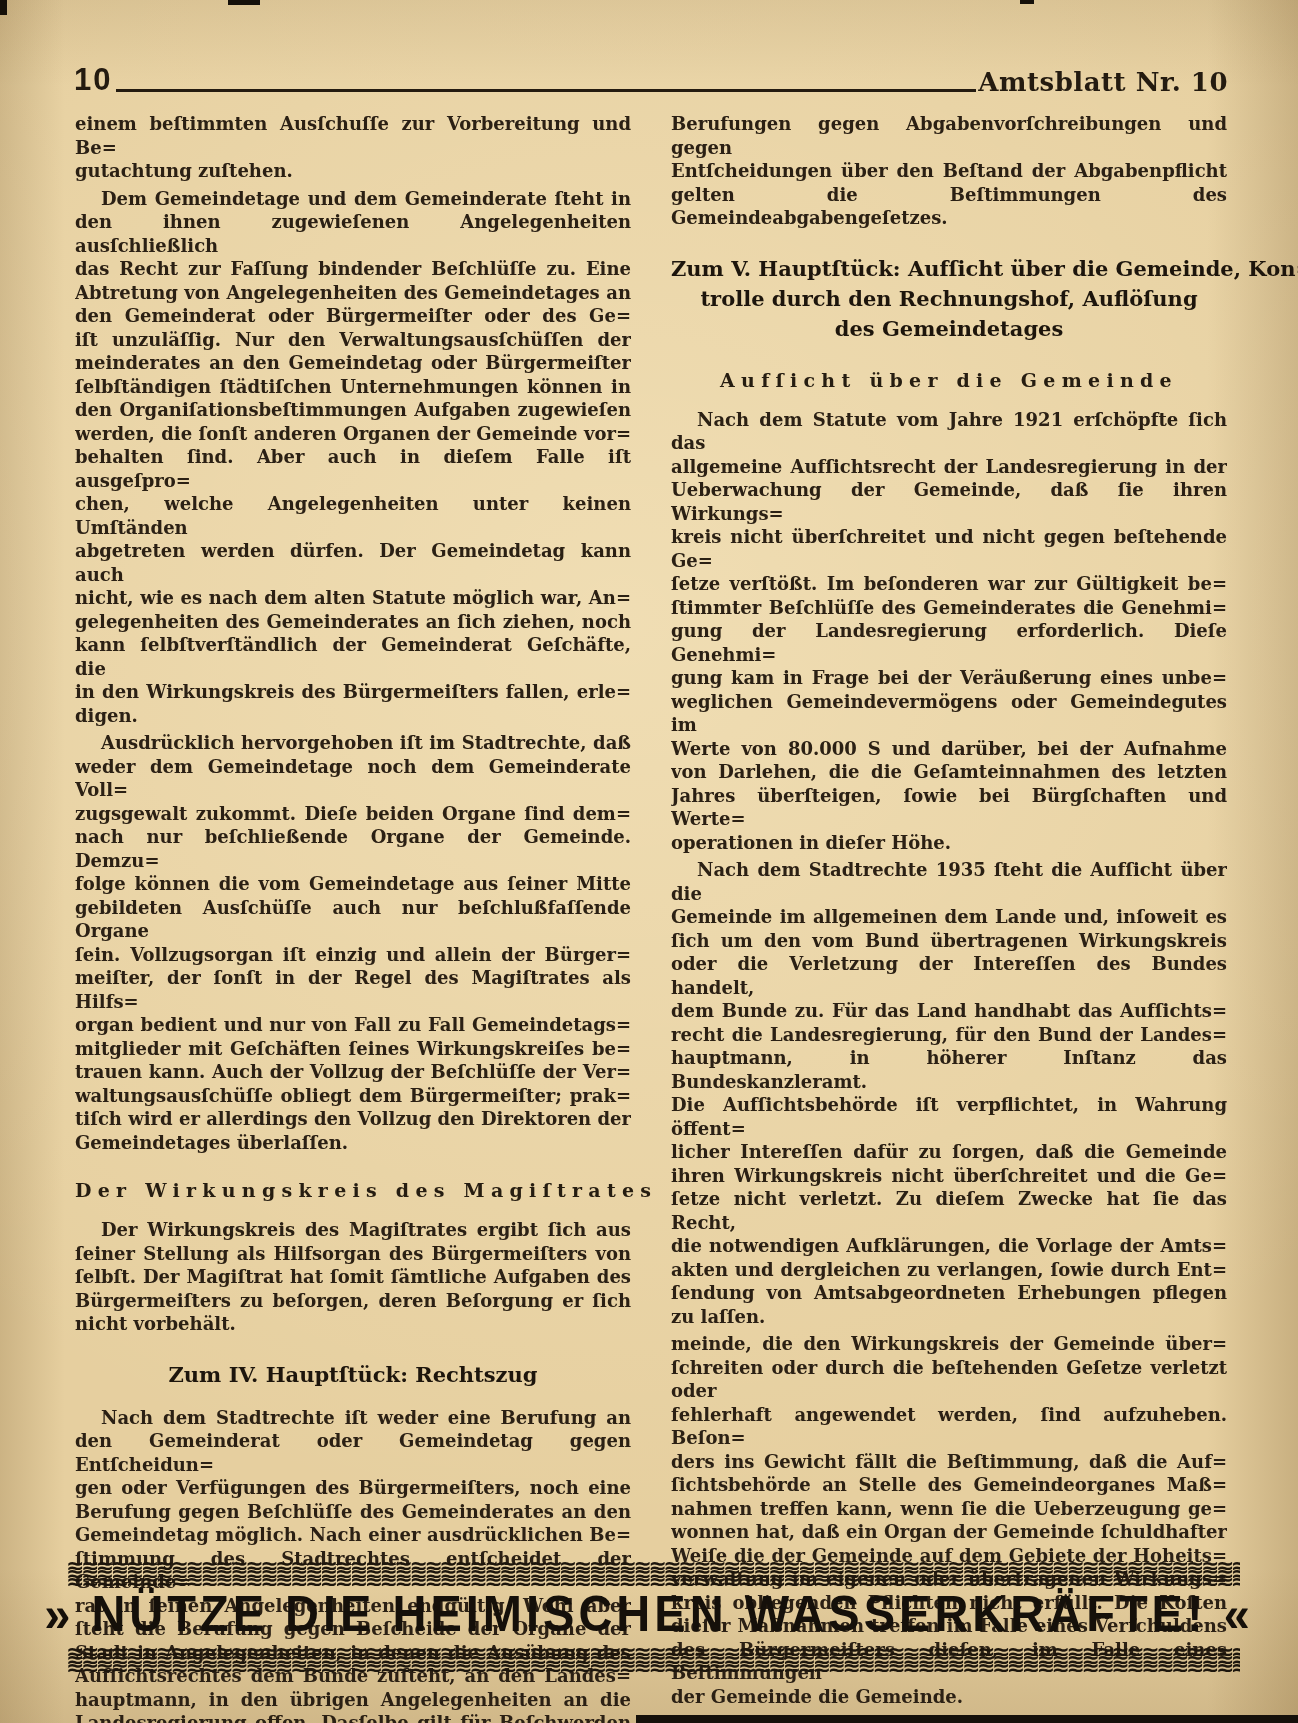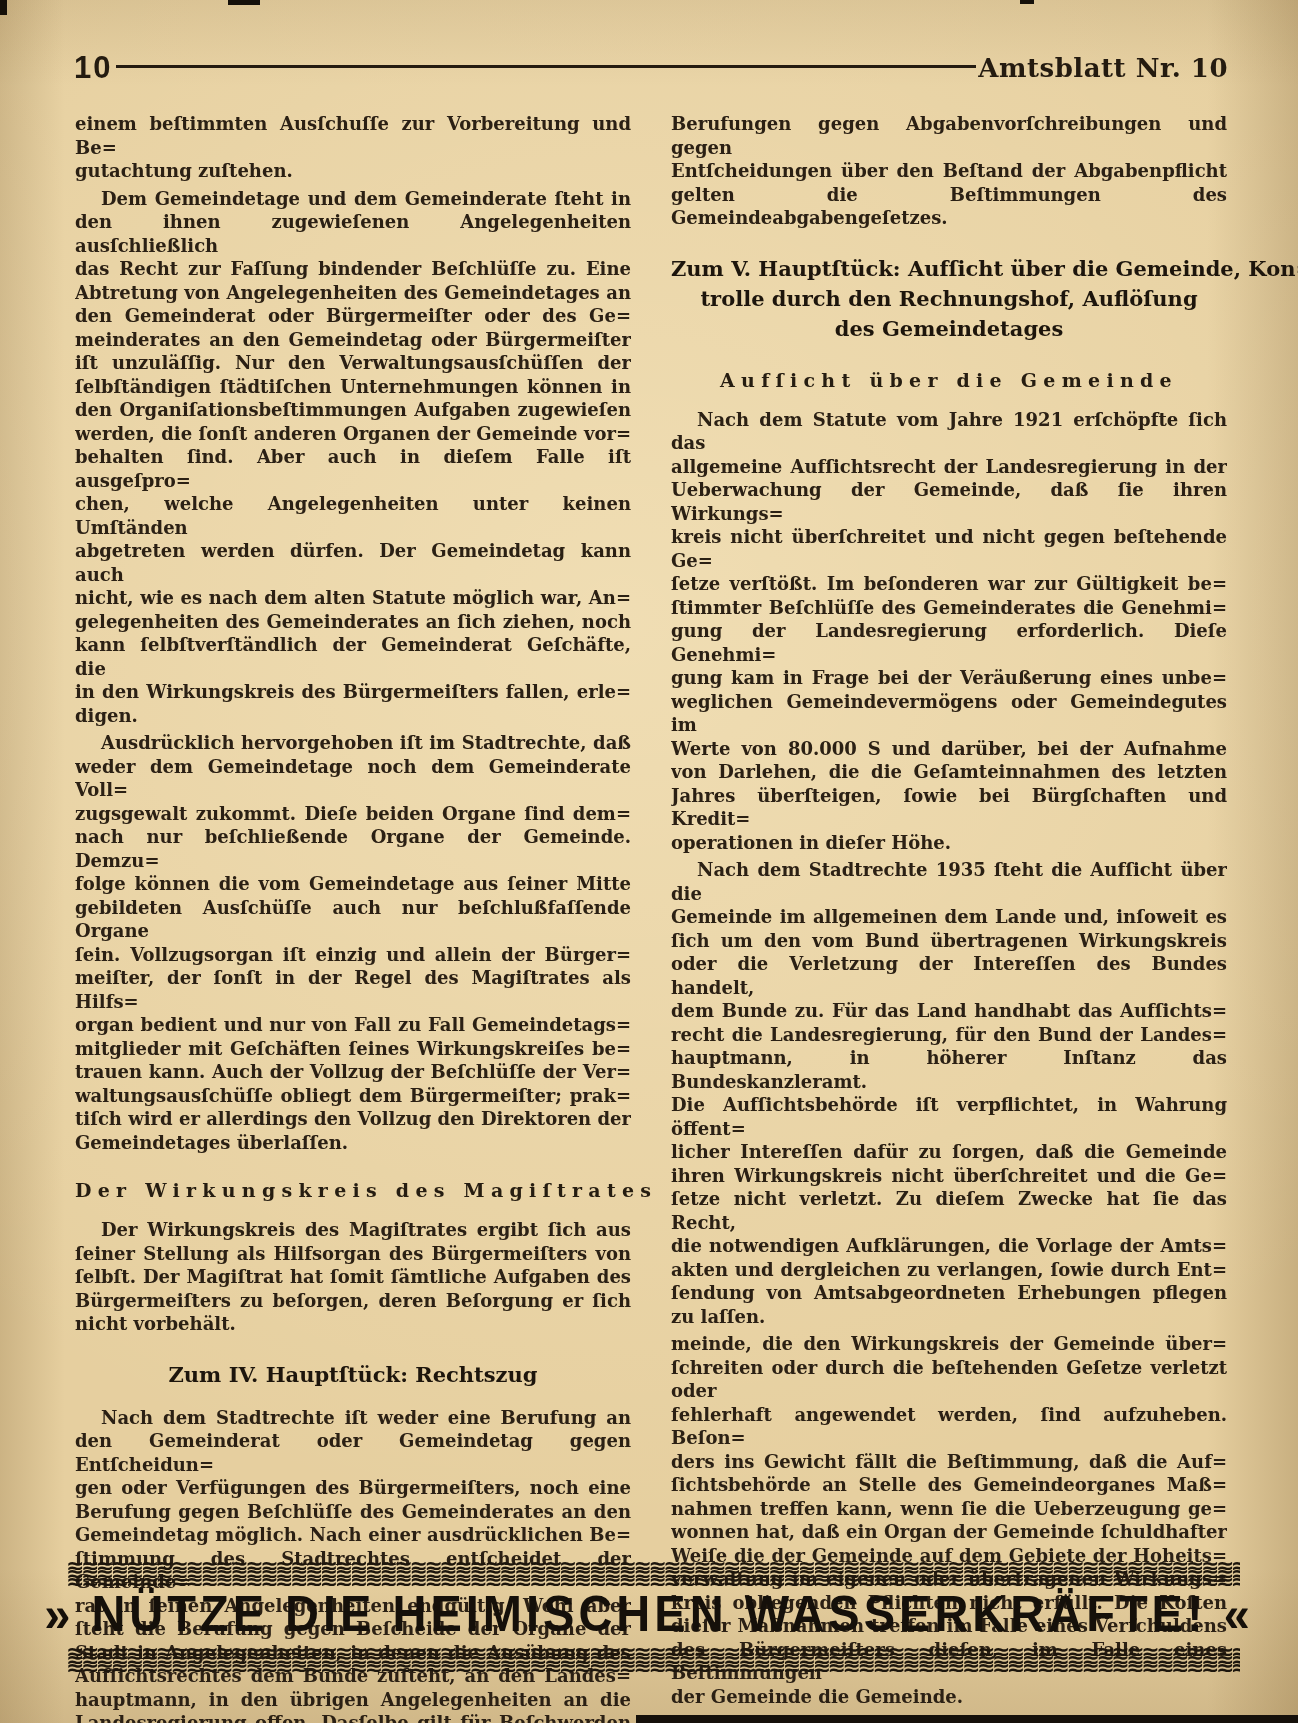--- a/index.html
+++ b/index.html
@@ -5,21 +5,21 @@
   html,body{margin:0;padding:0;background:#c9b184;}
   .page{
     position:relative;width:1298px;height:1723px;overflow:hidden;
     font-family:"DejaVu Serif", serif;color:#2b2014;
     background:
       radial-gradient(ellipse 120% 85% at 48% 36%, rgba(255,243,210,0.40), rgba(255,243,210,0) 62%),
       linear-gradient(90deg, rgba(110,80,35,0.22) 0, rgba(110,80,35,0) 5%, rgba(110,80,35,0) 93%, rgba(110,80,35,0.25) 100%),
       linear-gradient(180deg, rgba(110,80,35,0.12) 0, rgba(110,80,35,0) 5%, rgba(110,80,35,0) 91%, rgba(110,80,35,0.18) 100%),
       #e6cf9f;
   }
-  .hdr{position:absolute;top:52px;left:74px;right:70px;display:flex;align-items:center;}
+  .hdr{position:absolute;top:64px;left:74px;right:70px;display:flex;align-items:flex-end;}
   .pagenum{font-family:"Liberation Sans", sans-serif;font-weight:bold;font-size:31px;line-height:1;letter-spacing:2px;color:#241b10;}
   .hrule{flex:1;border-bottom:3px solid #241b10;margin:0 2px 3px 4px;}
   .masthead{font-weight:bold;font-size:26px;line-height:1;letter-spacing:0.5px;color:#241b10;}
   .columns{position:absolute;top:112px;left:75px;width:1152px;display:flex;gap:40px;}
   .col{width:556px;}
   .para{margin:0 0 4px 0;}
   .pline{
     font-size:18px;line-height:23.5px;font-weight:bold;
     text-align:justify;text-align-last:justify;overflow:hidden;white-space:normal;
   }
@@ -72,22 +72,22 @@
         <div class="para">
           <div class="pline">einem beſtimmten Ausſchuſſe zur Vorbereitung und Be=</div>
           <div class="pline pline-last">gutachtung zuſtehen.</div>
         </div>
         <div class="para">
           <div class="pline pline-indent">Dem Gemeindetage und dem Gemeinderate ſteht in</div>
           <div class="pline">den ihnen zugewieſenen Angelegenheiten ausſchließlich</div>
           <div class="pline">das Recht zur Faſſung bindender Beſchlüſſe zu. Eine</div>
           <div class="pline">Abtretung von Angelegenheiten des Gemeindetages an</div>
           <div class="pline">den Gemeinderat oder Bürgermeiſter oder des Ge=</div>
+          <div class="pline">iſt unzuläſſig. Nur den Verwaltungsausſchüſſen der</div>
           <div class="pline">meinderates an den Gemeindetag oder Bürgermeiſter</div>
-          <div class="pline">iſt unzuläſſig. Nur den Verwaltungsausſchüſſen der</div>
           <div class="pline">ſelbſtändigen ſtädtiſchen Unternehmungen können in</div>
           <div class="pline">den Organiſationsbeſtimmungen Aufgaben zugewieſen</div>
           <div class="pline">werden, die ſonſt anderen Organen der Gemeinde vor=</div>
           <div class="pline">behalten ſind. Aber auch in dieſem Falle iſt ausgeſpro=</div>
           <div class="pline">chen, welche Angelegenheiten unter keinen Umſtänden</div>
           <div class="pline">abgetreten werden dürfen. Der Gemeindetag kann auch</div>
           <div class="pline">nicht, wie es nach dem alten Statute möglich war, An=</div>
           <div class="pline">gelegenheiten des Gemeinderates an ſich ziehen, noch</div>
           <div class="pline">kann ſelbſtverſtändlich der Gemeinderat Geſchäfte, die</div>
           <div class="pline">in den Wirkungskreis des Bürgermeiſters fallen, erle=</div>
@@ -152,21 +152,21 @@
           <div class="pline">allgemeine Aufſichtsrecht der Landesregierung in der</div>
           <div class="pline">Ueberwachung der Gemeinde, daß ſie ihren Wirkungs=</div>
           <div class="pline">kreis nicht überſchreitet und nicht gegen beſtehende Ge=</div>
           <div class="pline">ſetze verſtößt. Im beſonderen war zur Gültigkeit be=</div>
           <div class="pline">ſtimmter Beſchlüſſe des Gemeinderates die Genehmi=</div>
           <div class="pline">gung der Landesregierung erforderlich. Dieſe Genehmi=</div>
           <div class="pline">gung kam in Frage bei der Veräußerung eines unbe=</div>
           <div class="pline">weglichen Gemeindevermögens oder Gemeindegutes im</div>
           <div class="pline">Werte von 80.000 S und darüber, bei der Aufnahme</div>
           <div class="pline">von Darlehen, die die Geſamteinnahmen des letzten</div>
-          <div class="pline">Jahres überſteigen, ſowie bei Bürgſchaften und Kredit=</div>
+          <div class="pline">Jahres überſteigen, ſowie bei Bürgſchaften und Werte=</div>
           <div class="pline pline-last">operationen in dieſer Höhe.</div>
         </div>
         <div class="para">
           <div class="pline pline-indent">Nach dem Stadtrechte 1935 ſteht die Aufſicht über die</div>
           <div class="pline">Gemeinde im allgemeinen dem Lande und, inſoweit es</div>
           <div class="pline">ſich um den vom Bund übertragenen Wirkungskreis</div>
           <div class="pline">oder die Verletzung der Intereſſen des Bundes handelt,</div>
           <div class="pline">dem Bunde zu. Für das Land handhabt das Aufſichts=</div>
           <div class="pline">recht die Landesregierung, für den Bund der Landes=</div>
           <div class="pline">hauptmann, in höherer Inſtanz das Bundeskanzleramt.</div>

